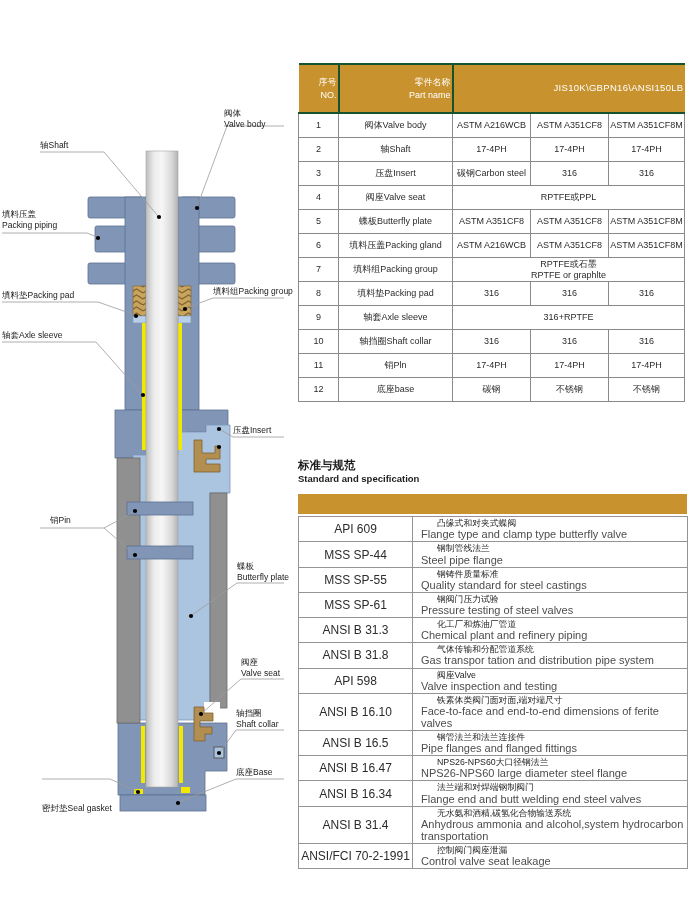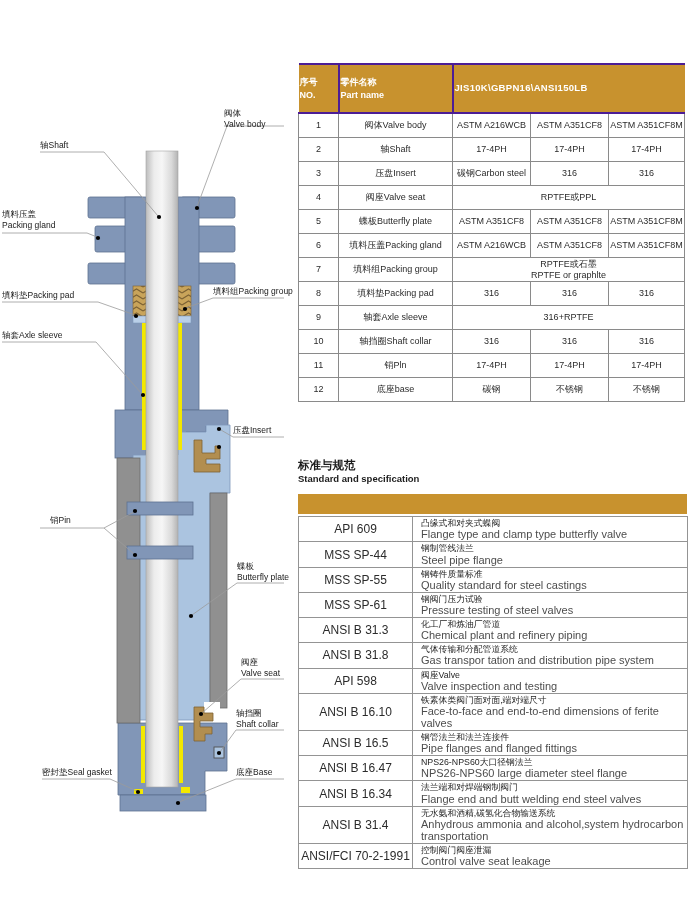--- a/index.html
+++ b/index.html
@@ -6,40 +6,40 @@
   .page{
     position:relative;width:700px;height:897px;background:#ffffff;overflow:hidden;
     font-family:"Liberation Sans", sans-serif;color:#222;
   }
   
   .dlabel{position:absolute;font-size:8.5px;line-height:1.25;color:#1a1a1a;white-space:nowrap;}
   
   .parts-wrap{position:absolute;left:298px;top:63px;width:386px;}
   table.parts{border-collapse:collapse;width:386px;table-layout:fixed;}
   table.parts thead th{
-    background:#c8922e;color:#ffffff;font-weight:bold;font-size:9px;
-    height:45px;border:2px solid #4c1d95;vertical-align:middle;text-align:left;line-height:1.35;
+    background:#c8922e;color:#ffffff;font-weight:normal;font-size:9px;
+    height:45px;border:2px solid #14532d;vertical-align:middle;text-align:right;line-height:1.35;
   }
   table.parts thead th:first-child{border-left:none;}
   table.parts thead th:last-child{border-right:none;}
   table.parts thead th.c-spec{font-size:9.5px;letter-spacing:.3px;}
   table.parts tbody td{
     border:1px solid #8a8a8a;height:23px;text-align:center;vertical-align:middle;
     font-size:9px;color:#2b2b2b;line-height:1.2;padding:0 1px;overflow:hidden;
   }
   
   .std-wrap{position:absolute;left:298px;top:458px;width:389px;}
   .std-title-zh{font-size:11.5px;font-weight:bold;color:#1c1c1c;line-height:1.3;}
   .std-title-en{font-size:9.5px;font-weight:bold;color:#1c1c1c;line-height:1.3;margin-bottom:9px;}
   .std-goldbar{height:20px;background:#c8922e;border-bottom:2px solid #ffffff;}
   table.std{border-collapse:collapse;width:389px;table-layout:fixed;}
   table.std td{border:1px solid #949494;vertical-align:middle;}
   table.std td.code{width:114px;text-align:center;font-size:12px;color:#2b2b2b;height:21px;}
   table.std td.desc{padding:1px 2px 1px 8px;}
-  table.std .zh{font-size:8.8px;color:#1f1f1f;line-height:1.15;}
+  table.std .zh{font-size:8.8px;color:#1f1f1f;line-height:1.15;margin-left:16px;}
   table.std .en{font-size:11px;color:#4d4d4d;line-height:1.1;}
 </style>
 </head>
 <body>
 
 <div class="page">
 
   <div style="position:absolute;left:0;top:0;width:295px;height:897px;">
     <svg width="295" height="897" viewBox="0 0 295 897" style="position:absolute;left:0;top:0;">
       <defs>
@@ -149,21 +149,21 @@
 
     <div class="dlabel" style="left:224px;top:108px;">
       <div>阀体</div>
       <div>Valve body</div>
     </div>
     <div class="dlabel" style="left:40px;top:140px;">
       <div>轴Shaft</div>
     </div>
     <div class="dlabel" style="left:2px;top:209px;">
       <div>填料压盖</div>
-      <div>Packing gland</div>
+      <div>Packing piping</div>
     </div>
     <div class="dlabel" style="left:2px;top:290px;">
       <div>填料垫Packing pad</div>
     </div>
     <div class="dlabel" style="left:213px;top:286px;">
       <div>填料组Packing group</div>
     </div>
     <div class="dlabel" style="left:2px;top:330px;">
       <div>轴套Axle sleeve</div>
     </div>
@@ -178,21 +178,21 @@
       <div>Butterfly plate</div>
     </div>
     <div class="dlabel" style="left:241px;top:657px;">
       <div>阀座</div>
       <div>Valve seat</div>
     </div>
     <div class="dlabel" style="left:236px;top:708px;">
       <div>轴挡圈</div>
       <div>Shaft collar</div>
     </div>
-    <div class="dlabel" style="left:42px;top:767px;">
+    <div class="dlabel" style="left:42px;top:803px;">
       <div>密封垫Seal gasket</div>
     </div>
     <div class="dlabel" style="left:236px;top:767px;">
       <div>底座Base</div>
     </div>
   </div>
 
   <div class="parts-wrap">
     <table class="parts">
       <colgroup>

